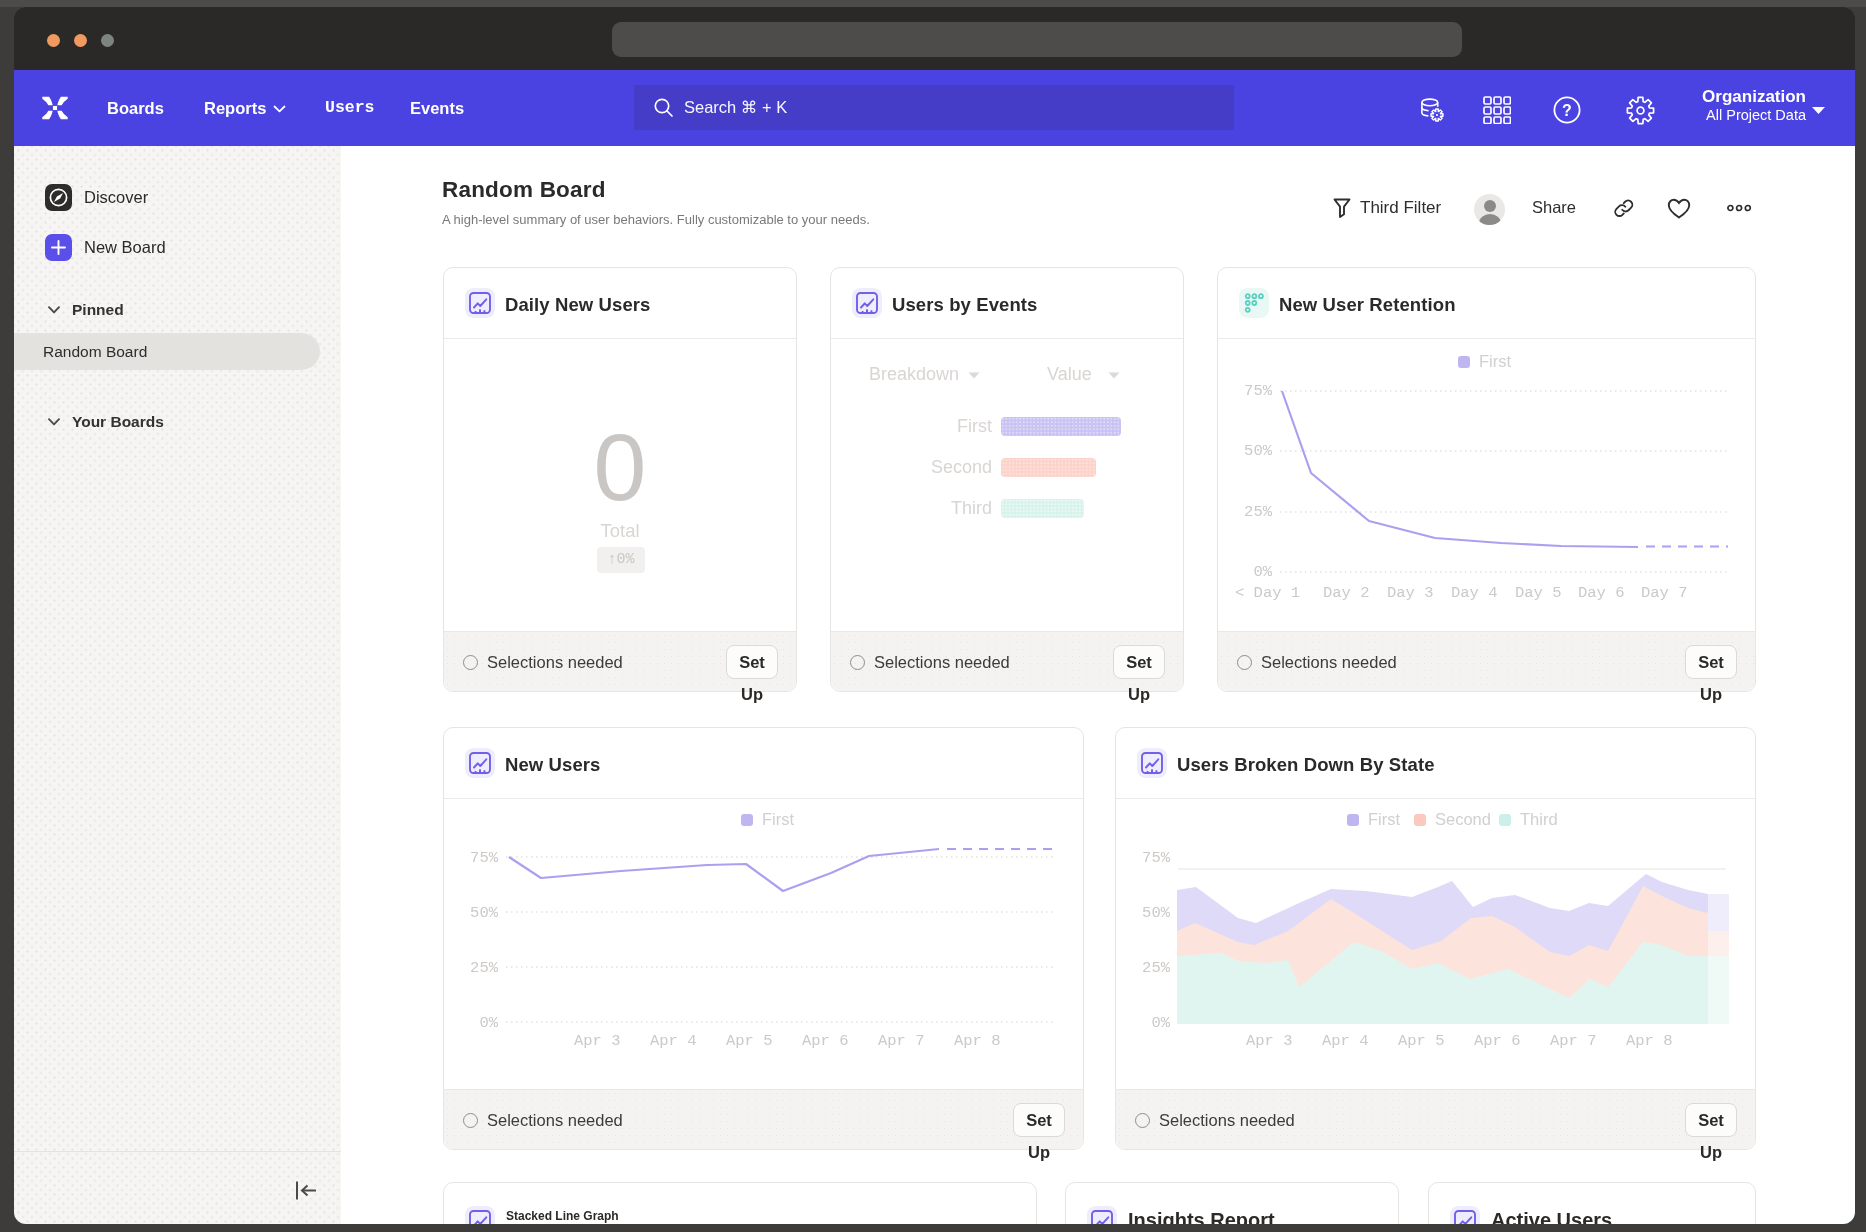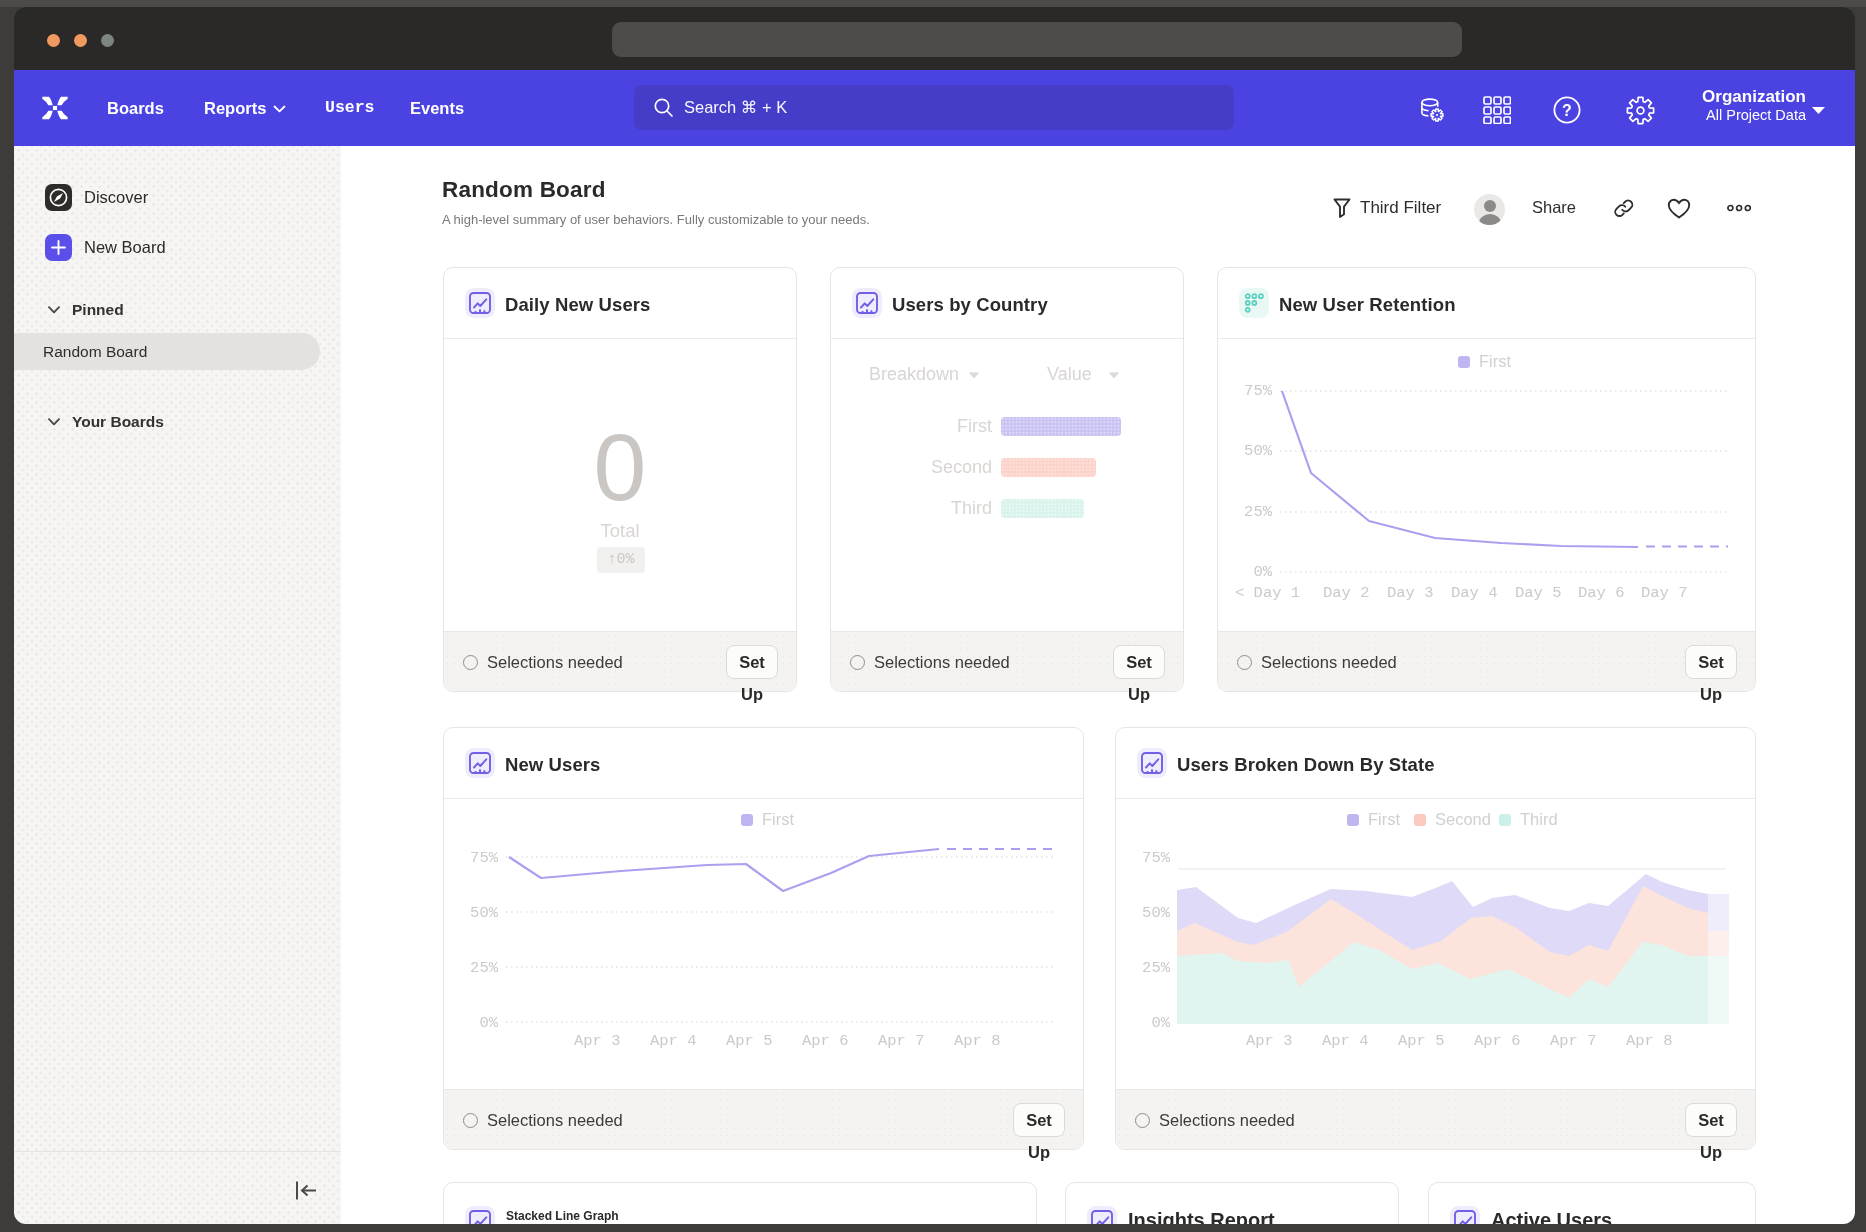--- a/index.html
+++ b/index.html
@@ -5,21 +5,21 @@
   * { margin:0; padding:0; box-sizing:border-box; }
   html,body { width:1866px; height:1232px; overflow:hidden; }
   body { background:#3e3c3a; font-family:"Liberation Sans", sans-serif; position:relative; }
   .topstrip { position:absolute; left:0; top:0; width:1866px; height:7px; background:#4d4b49; }
   .window { position:absolute; left:14px; top:7px; width:1841px; height:1217px; background:#0f766e; border-radius:12px; overflow:hidden; }
   .titlebar { position:absolute; left:0; top:0; width:100%; height:63px; background:#2a2927; }
   .dot { position:absolute; width:13px; height:13px; border-radius:50%; top:27px; }
   .urlbar { position:absolute; left:598px; top:15px; width:850px; height:35px; border-radius:9px; background:#4d4c4a; }
   .navbar { position:absolute; left:0; top:63px; width:100%; height:76px; background:#4b43e1; }
   .nav-item { position:absolute; top:0; height:76px; line-height:76px; color:#fff; font-size:16.5px; font-weight:600; }
-  .searchbar { position:absolute; left:620px; top:15px; width:600px; height:45px; border-radius:8px; background:#453dc8; color:rgba(255,255,255,0.96); font-size:16.5px; line-height:45px; }
+  .searchbar { position:absolute; left:620px; top:15px; width:600px; height:45px; border-radius:0; background:#453dc8; color:rgba(255,255,255,0.96); font-size:16.5px; line-height:45px; }
   .sidebar { position:absolute; left:0; top:139px; width:327px; height:1078px; background:#f6f5f3;
      background-image: radial-gradient(#e9e7e4 1px, transparent 1.15px), radial-gradient(#e9e7e4 1px, transparent 1.15px);
      background-size: 9px 9px; background-position: 0 0, 4.5px 4.5px; }
   .main { position:absolute; left:327px; top:139px; width:1514px; height:1078px; background:#ffffff; }
   .side-row { position:absolute; left:31px; color:#2b2a28; font-size:16.5px; font-weight:500; display:flex; align-items:center; gap:12px; height:27px; }
   .side-iconbox { width:27px; height:27px; border-radius:7px; display:flex; align-items:center; justify-content:center; flex:0 0 27px; }
   .side-sec { position:absolute; left:34px; color:#34322f; font-size:15.5px; font-weight:600; display:flex; align-items:center; gap:12px; }
   .pill { position:absolute; left:0; width:306px; height:37px; background:#e4e2df; border-radius:0 19px 19px 0; color:#2e2d2b; font-size:15.5px; line-height:37px; padding-left:29px; }
   .card { position:absolute; background:#fff; border:1px solid #e7e5e3; border-radius:10px; }
   .card-head { position:absolute; left:0; top:0; right:0; height:71px; border-bottom:1px solid #eceae8; }
@@ -201,21 +201,21 @@
     <div class="card" style="left:489px; top:121px; width:354px; height:425px;">
       <div class="card-head">
         <svg class="hicon" width="30" height="30" viewBox="0 0 30 30">
           <rect width="30" height="30" rx="8" fill="#efecfd"></rect>
           <rect x="5" y="5" width="20" height="20" rx="3.5" fill="none" stroke="#6f60e7" stroke-width="1.9"></rect>
           <path d="M9 19.5 L12.7 15.3 L15.3 18 L21.3 11.3" fill="none" stroke="#6f60e7" stroke-width="1.9" stroke-linecap="round" stroke-linejoin="round"></path>
           <rect x="9.6" y="23" width="2" height="1.7" rx="0.5" fill="#6f60e7"></rect>
           <rect x="14" y="21.2" width="2" height="3.5" rx="0.5" fill="#6f60e7"></rect>
           <rect x="18.4" y="22.2" width="2" height="2.5" rx="0.5" fill="#6f60e7"></rect>
         </svg>
-        <div class="card-title">Users by Country</div>
+        <div class="card-title">Users by Events</div>
       </div>
       <div style="position:absolute; left:38px; top:96px; width:100px; text-align:left; font-size:18px; color:#d8d5d3;">Breakdown</div>
       <svg style="position:absolute; left:136px; top:103px;" width="14" height="9" viewBox="0 0 14 9">
           <path d="M1.5 1.5 L7 7.5 L12.5 1.5 Z" fill="#dcdad8"></path>
         </svg>
       <div style="position:absolute; left:216px; top:96px; font-size:18px; color:#d8d5d3;">Value</div>
       <svg style="position:absolute; left:276px; top:103px;" width="14" height="9" viewBox="0 0 14 9">
           <path d="M1.5 1.5 L7 7.5 L12.5 1.5 Z" fill="#dcdad8"></path>
         </svg>
       <div style="position:absolute; left:0px; top:148px; width:161px; text-align:right; font-size:18px; color:#d8d5d3;">First</div>

